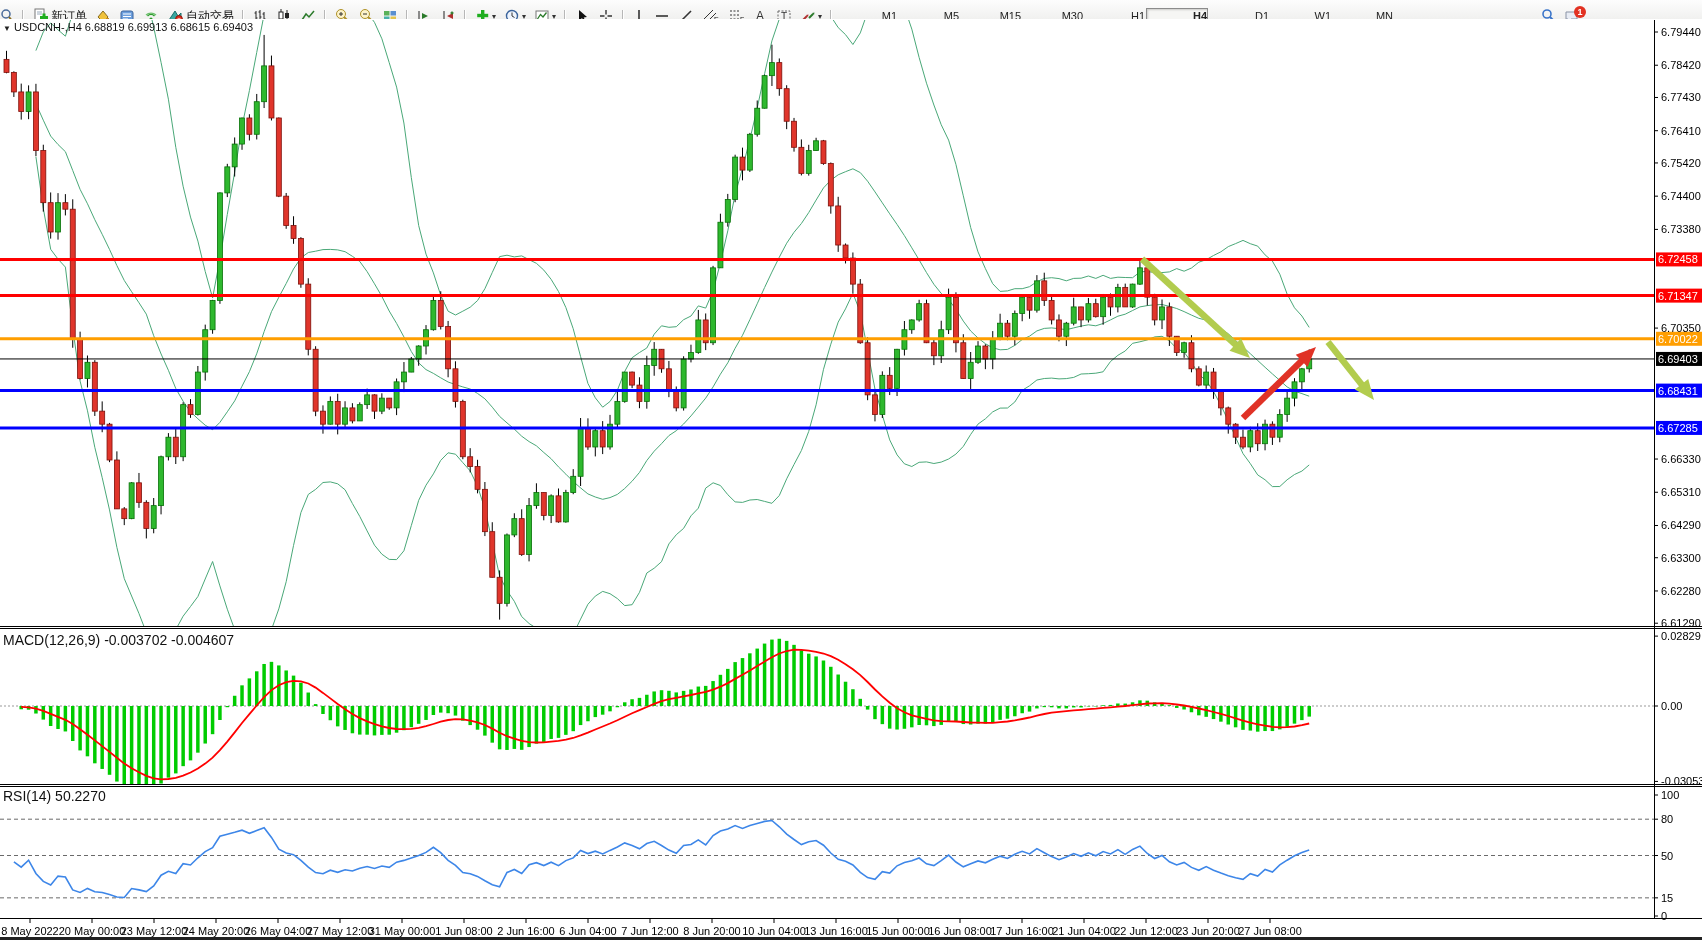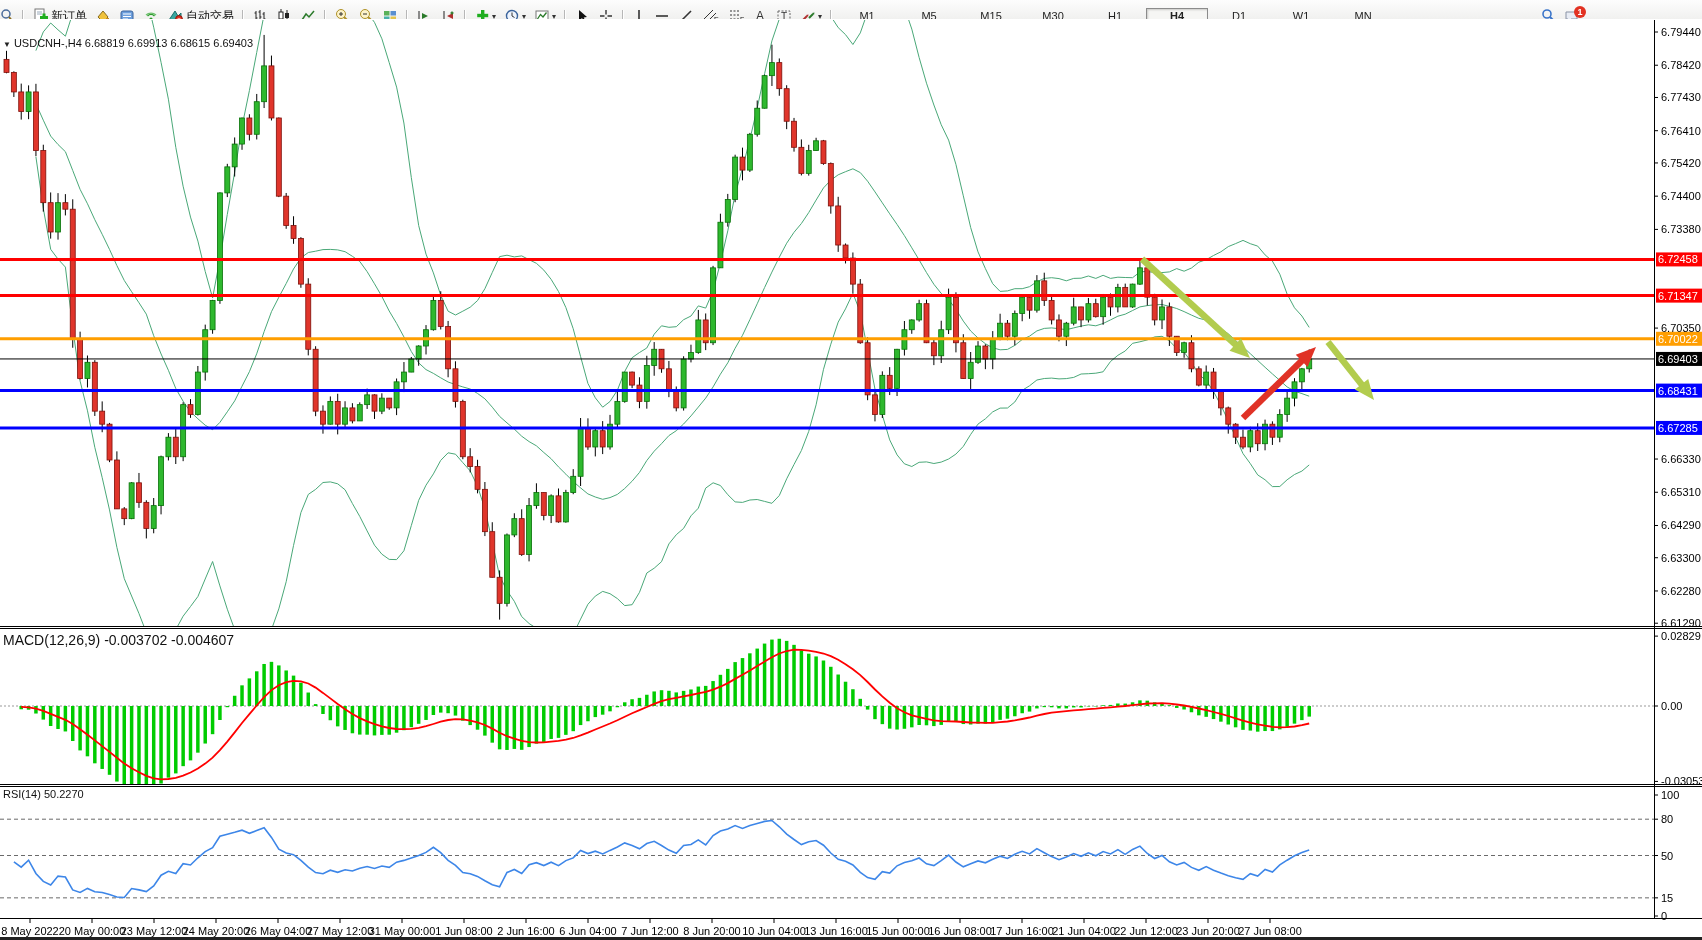--- a/index.html
+++ b/index.html
@@ -7,32 +7,32 @@
        font-family:"Liberation Sans","DejaVu Sans",sans-serif;border-bottom:3px solid #222;box-sizing:border-box;}
   
   .toolbar{position:absolute;top:0;left:0;width:1702px;height:18px;display:flex;align-items:center;
            background:linear-gradient(#fdfdfd,#e8e8e6);border-bottom:1px solid #6e6e6e;
            padding:16px 2px;box-sizing:border-box;font-size:12px;color:#111;white-space:nowrap;}
   .tbtn{display:flex;align-items:center;height:16px;padding:0 2px;margin:0 1px;border:1px solid transparent;}
   .tbtn svg{display:block;}
   .tlabel{margin-left:3px;font-size:12px;}
   .sep{width:1px;height:13px;background:#b7b7b7;border-right:1px solid #fff;margin:0 4px;}
   .drop{font-size:8px;color:#333;margin-left:2px;}
-  .tf{width:60px;text-align:center;font-size:11px;color:#222;height:15px;line-height:15px;border:1px solid transparent;}
+  .tf{width:60px;text-align:right;font-size:11px;color:#222;height:15px;line-height:15px;border:1px solid transparent;}
   .tf.active{background:#f6f6f4;border:1px solid #8b8b8b;box-shadow:inset 1px 1px 2px rgba(0,0,0,.18);font-weight:bold;}
   .spacer{flex:1;}
   .right-icons{display:flex;align-items:center;margin-right:104px;}
   .badge{position:relative;left:-6px;top:-4px;background:#e23222;color:#fff;border-radius:50%;
          width:12px;height:12px;font-size:9px;line-height:12px;text-align:center;font-weight:bold;}
   
   .chart-area{position:absolute;top:19px;left:0;width:1702px;height:921px;background:#fff;}
-  .chart-title{position:absolute;top:18px;left:3px;font-size:11px;color:#111;}
+  .chart-title{position:absolute;top:2px;left:3px;font-size:11px;color:#111;}
   .chart-title .tri{font-size:8px;color:#222;margin-right:3px;}
   .macd-label{position:absolute;top:613px;left:3px;font-size:14px;color:#111;}
-  .rsi-label{position:absolute;top:769px;left:3px;font-size:11px;color:#111;}
+  .rsi-label{position:absolute;top:769px;left:3px;font-size:14px;color:#111;}
 </style>
 </head>
 <body>
 
 <div class="app">
 
   <div class="toolbar">
     <div class="tbtn" style="margin-left:-7px;">
       <svg width="16" height="16">
           <circle cx="8" cy="6" r="4" fill="none" stroke="#4a6b9a" stroke-width="1.5"></circle>

